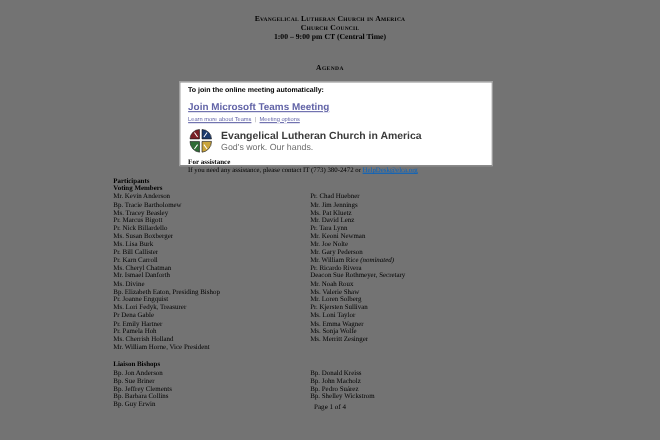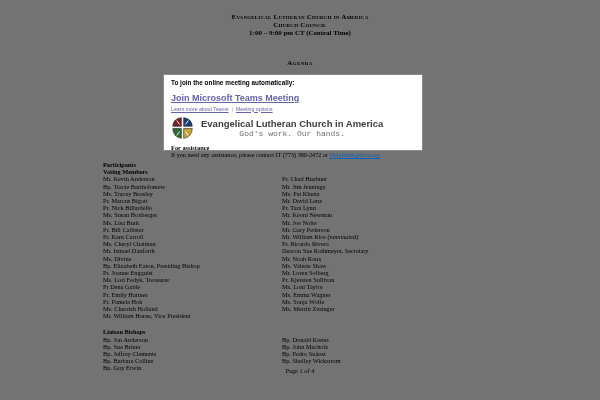--- a/index.html
+++ b/index.html
@@ -8,37 +8,37 @@
     font-family:"Liberation Serif", serif; color:#000; overflow:hidden;
     -webkit-font-smoothing:antialiased;
   }
   
   .header { position:absolute; top:13px; left:0; right:0; text-align:center;
             font-weight:bold; font-size:7px; line-height:8px; }
   .sc { font-variant:small-caps; letter-spacing:.2px; }
   .agenda { position:absolute; top:59px; left:0; right:0; text-align:center;
             font-weight:bold; font-size:6.8px; font-variant:small-caps; letter-spacing:.4px; }
   
-  .meeting-box { position:absolute; left:163px; top:74px; width:260px; height:77px;
+  .meeting-box { position:absolute; left:163px; top:74px; width:285px; height:77px;
                  border:1px solid #8a8a8a; box-sizing:border-box; padding:4px 7px 3px 7px;
                  background:#fff; }
   .join-label { font-size:6.4px; font-weight:bold; line-height:7.5px;
                 font-family:"Liberation Sans", sans-serif; }
   .teams-link { display:inline-block; font-family:"Liberation Sans", sans-serif;
                 font-size:9px; font-weight:bold; color:#6264A7;
                 text-decoration:underline; line-height:11px; margin-top:1px; cursor:pointer; }
   .small-links { font-family:"Liberation Sans", sans-serif; font-size:5.2px;
                  color:#6264A7; line-height:8px; }
   .small-links a { color:#6264A7; text-decoration:underline; cursor:pointer; }
   .link-sep { color:#9a9a9a; margin:0 3px; text-decoration:none; }
   .logo-row { display:flex; align-items:center; gap:7px; margin-top:3px; height:24px; }
   .org-name { font-family:"Liberation Sans", sans-serif; font-weight:bold;
               font-size:9.5px; color:#3b3b3b; line-height:11px; }
-  .tagline { font-family:Liberation Mono, monospace; font-size:8px; color:#6e6e6e;
-             line-height:9px;text-align:center; }
+  .tagline { font-family:Liberation Sans, sans-serif; font-size:8px; color:#6e6e6e;
+             line-height:9px; }
   .assist-heading { font-size:6.4px; font-weight:bold; line-height:7.5px; margin-top:4px; }
   .assist-text { font-size:6.2px; line-height:7.5px; }
   .assist-text a { color:#0563C1; text-decoration:underline; cursor:pointer; }
   
   .participants { position:absolute; left:103px; top:161px; width:360px;
                   font-size:6.3px; line-height:7.2px; }
   .bold-line { font-weight:bold; }
   .cols { display:flex; }
   .col-left { width:179px; }
   .col-right { flex:1; }

